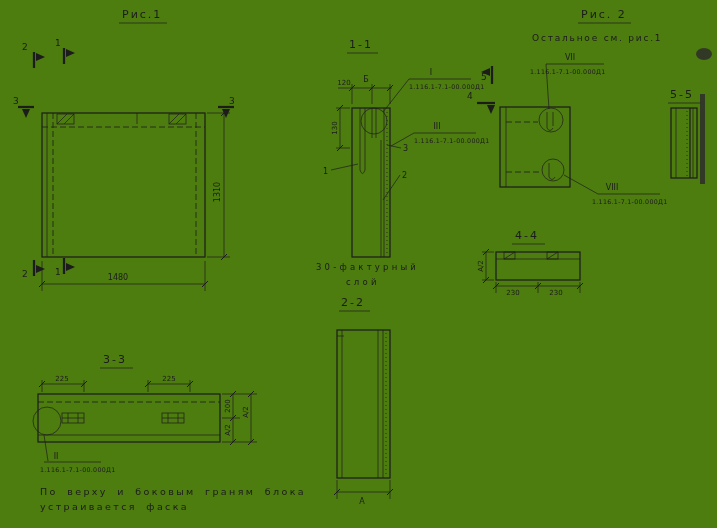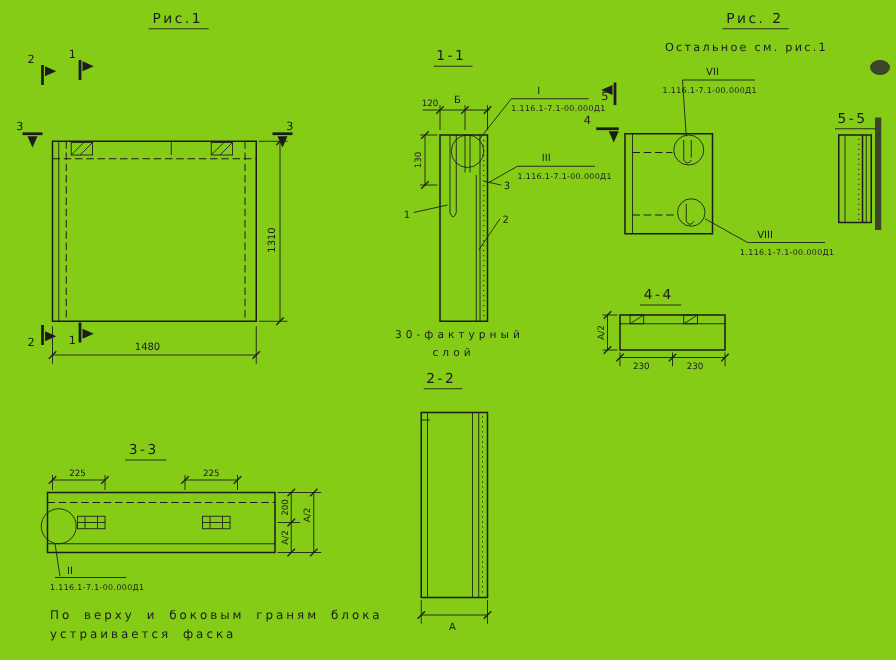--- a/index.html
+++ b/index.html
@@ -1,16 +1,16 @@
 <!DOCTYPE html>
 <html><head>
 <meta charset="utf-8">
 <style>
   html,body{margin:0;padding:0;background:#fcfcf8;}
-  #page{position:relative;width:717px;height:528px;background:#84cc16;overflow:hidden;}
+  #page{position:relative;width:717px;height:528px;background:#4d7c0f;overflow:hidden;}
   svg{display:block;}
   svg text{font-family:"DejaVu Sans",sans-serif;fill:#1c1c1c;}
   .t-title{font-size:11px;letter-spacing:2px;}
   .t-dim{font-size:8px;}
   .t-dim-sm{font-size:7px;}
   .t-ref{font-size:6.3px;letter-spacing:.3px;}
   .t-marker{font-size:9px;}
   .t-note{font-size:8.5px;letter-spacing:3.2px;}
   .t-note2{font-size:8.5px;letter-spacing:3.2px;}
   .t-sub{font-size:9px;letter-spacing:1.8px;}

